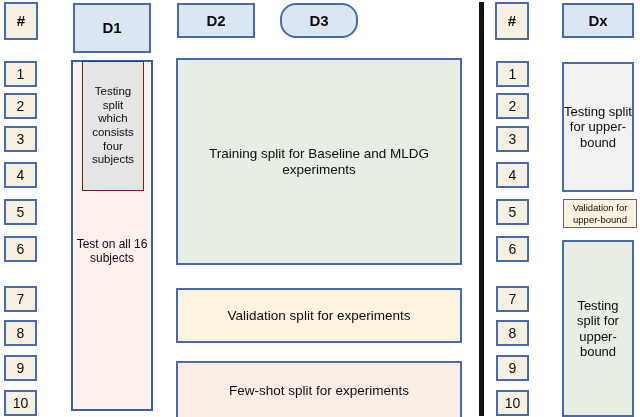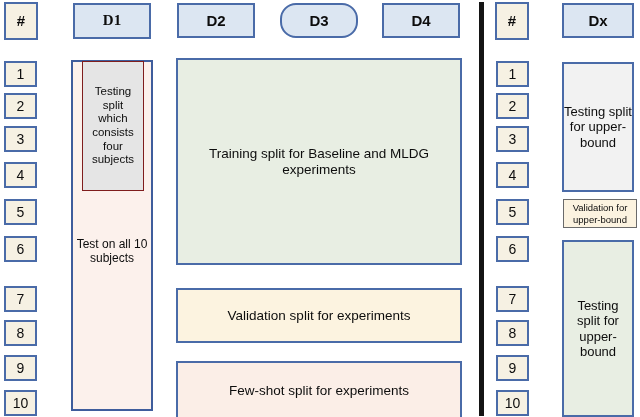--- a/index.html
+++ b/index.html
@@ -96,41 +96,40 @@
     background: #141414;
   }
 </style>
 </head>
 <body>
 
 <div id="canvas">
 
   <div class="box hdr-num" style="left:4px; top:2px; width:34px; height:38px;">#</div>
 
-  <div class="box hdr-d" style="left:73px; top:3px; width:78px; height:36px;font-family:Liberation Serif, serif;">D1</div>
+  <div class="box hdr-d" style="left:73px; top:3px; width:78px; height:50px;">D1</div>
   <div class="box hdr-d" style="left:177px; top:3px; width:78px; height:35px;">D2</div>
   <div class="box hdr-d" style="left:280px; top:3px; width:78px; height:35px;border-radius:16px;">D3</div>
-  <div class="box hdr-d" style="left:382px; top:3px; width:78px; height:35px;">D4</div>
 
   <div class="box num-cell" style="left:4px; top:61px; width:33px; height:26px;">1</div>
   <div class="box num-cell" style="left:4px; top:93px; width:33px; height:26px;">2</div>
   <div class="box num-cell" style="left:4px; top:126px; width:33px; height:26px;">3</div>
   <div class="box num-cell" style="left:4px; top:162px; width:33px; height:26px;">4</div>
   <div class="box num-cell" style="left:4px; top:199px; width:33px; height:26px;">5</div>
   <div class="box num-cell" style="left:4px; top:236px; width:33px; height:26px;">6</div>
   <div class="box num-cell" style="left:4px; top:286px; width:33px; height:26px;">7</div>
   <div class="box num-cell" style="left:4px; top:320px; width:33px; height:26px;">8</div>
   <div class="box num-cell" style="left:4px; top:355px; width:33px; height:26px;">9</div>
   <div class="box num-cell" style="left:4px; top:390px; width:33px; height:26px;">10</div>
 
   <div class="box col-outer" style="left:71px; top:60px; width:82px; height:351px;"></div>
 
   <div class="box inner-testing" style="left:82px; top:61px; width:62px; height:130px;">Testing split which consists four subjects</div>
 
-  <div class="label-floating" style="left:74px; top:237px; width:76px;">Test on all 10 subjects</div>
+  <div class="label-floating" style="left:74px; top:237px; width:76px;">Test on all 16 subjects</div>
 
   <div class="box green-box" style="left:176px; top:58px; width:286px; height:207px;">Training split for Baseline and MLDG experiments</div>
 
   <div class="box cream-box" style="left:176px; top:288px; width:286px; height:55px;">Validation split for experiments</div>
 
   <div class="box pink-box" style="left:176px; top:361px; width:286px; height:60px;">Few-shot split for experiments</div>
 
   <div class="divider" style="left:479px; top:2px; width:5px; height:414px;"></div>
 
   <div class="box hdr-num" style="left:495px; top:2px; width:34px; height:38px;">#</div>

